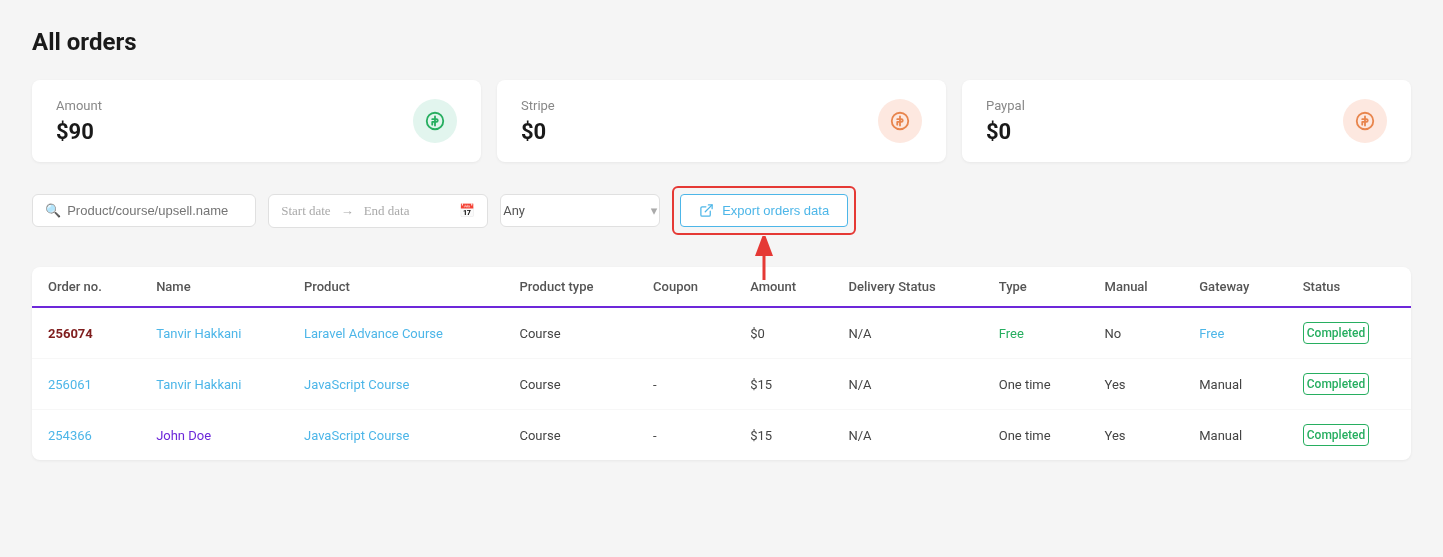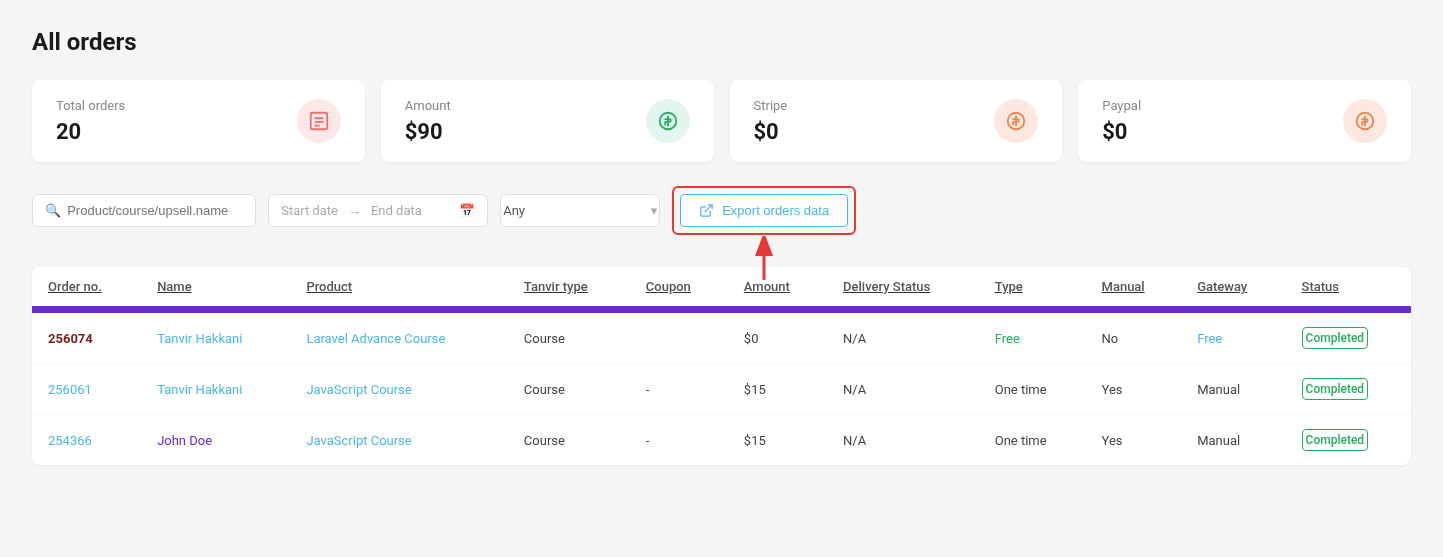--- a/index.html
+++ b/index.html
@@ -89,20 +89,21 @@
       display: flex;
       align-items: center;
       background: #fff;
       border: 1px solid #e0e0e0;
       border-radius: 6px;
       padding: 8px 12px;
       gap: 6px;
       color: #aaa;
       font-size: 13px;
       min-width: 220px;
+      font-family: Liberation Serif, serif;
     }
     .select-filter {
       display: flex;
       align-items: center;
       background: #fff;
       border: 1px solid #e0e0e0;
       border-radius: 6px;
       padding: 8px 2px;
       gap: 8px;
       font-size: 13px;
@@ -133,22 +134,21 @@
       background: #fff;
       border-radius: 8px;
       box-shadow: 0 1px 3px rgba(0,0,0,0.06);
       overflow: hidden;
     }
     table {
       width: 100%;
       border-collapse: collapse;
     }
     thead tr {
-      border-bottom: 7px solid #6d28d9;
-      text-decoration: underline;
+      border-bottom: 2px solid #6d28d9;
     }
     th {
       text-align: left;
       padding: 12px 16px;
       font-size: 13px;
       font-weight: 500;
       color: #555;
     }
     td {
       padding: 14px 16px;
@@ -172,34 +172,20 @@
     .search-icon-char { color: #aaa; font-size: 13px; }
   </style>
 </head>
 <body>
 
 <div class="page-container">
 
   <h1 class="page-title">All orders</h1>
 
   <div class="stats-row">
-    <div class="stat-card">
-      <div class="stat-card-content">
-        <div class="stat-label">Total orders</div>
-        <div class="stat-value">20</div>
-      </div>
-      <div class="stat-icon pink">
-        <svg width="22" height="22" viewBox="0 0 24 24" fill="none" stroke="#e87070" stroke-width="2" stroke-linecap="round" stroke-linejoin="round">
-          <rect x="3" y="3" width="18" height="18" rx="2"></rect>
-            <line x1="8" y1="9" x2="16" y2="9"></line>
-            <line x1="8" y1="13" x2="16" y2="13"></line>
-            <line x1="8" y1="17" x2="12" y2="17"></line>
-        </svg>
-      </div>
-    </div>
     <div class="stat-card">
       <div class="stat-card-content">
         <div class="stat-label">Amount</div>
         <div class="stat-value">$90</div>
       </div>
       <div class="stat-icon green">
         <svg width="22" height="22" viewBox="0 0 24 24" fill="none" stroke="#27ae60" stroke-width="2" stroke-linecap="round" stroke-linejoin="round">
           <circle cx="12" cy="12" r="9"></circle>
             <line x1="12" y1="7" x2="12" y2="17"></line>
             <path d="M9 10h4.5a1.5 1.5 0 0 1 0 3H9v3"></path>
@@ -274,21 +260,21 @@
     </div>
   </div>
 
   <div class="table-container" style="margin-top: 32px;">
     <table>
       <thead>
         <tr>
           <th>Order no.</th>
           <th>Name</th>
           <th>Product</th>
-          <th>Tanvir type</th>
+          <th>Product type</th>
           <th>Coupon</th>
           <th>Amount</th>
           <th>Delivery Status</th>
           <th>Type</th>
           <th>Manual</th>
           <th>Gateway</th>
           <th>Status</th>
         </tr>
       </thead>
       <tbody id="orders-tbody">

